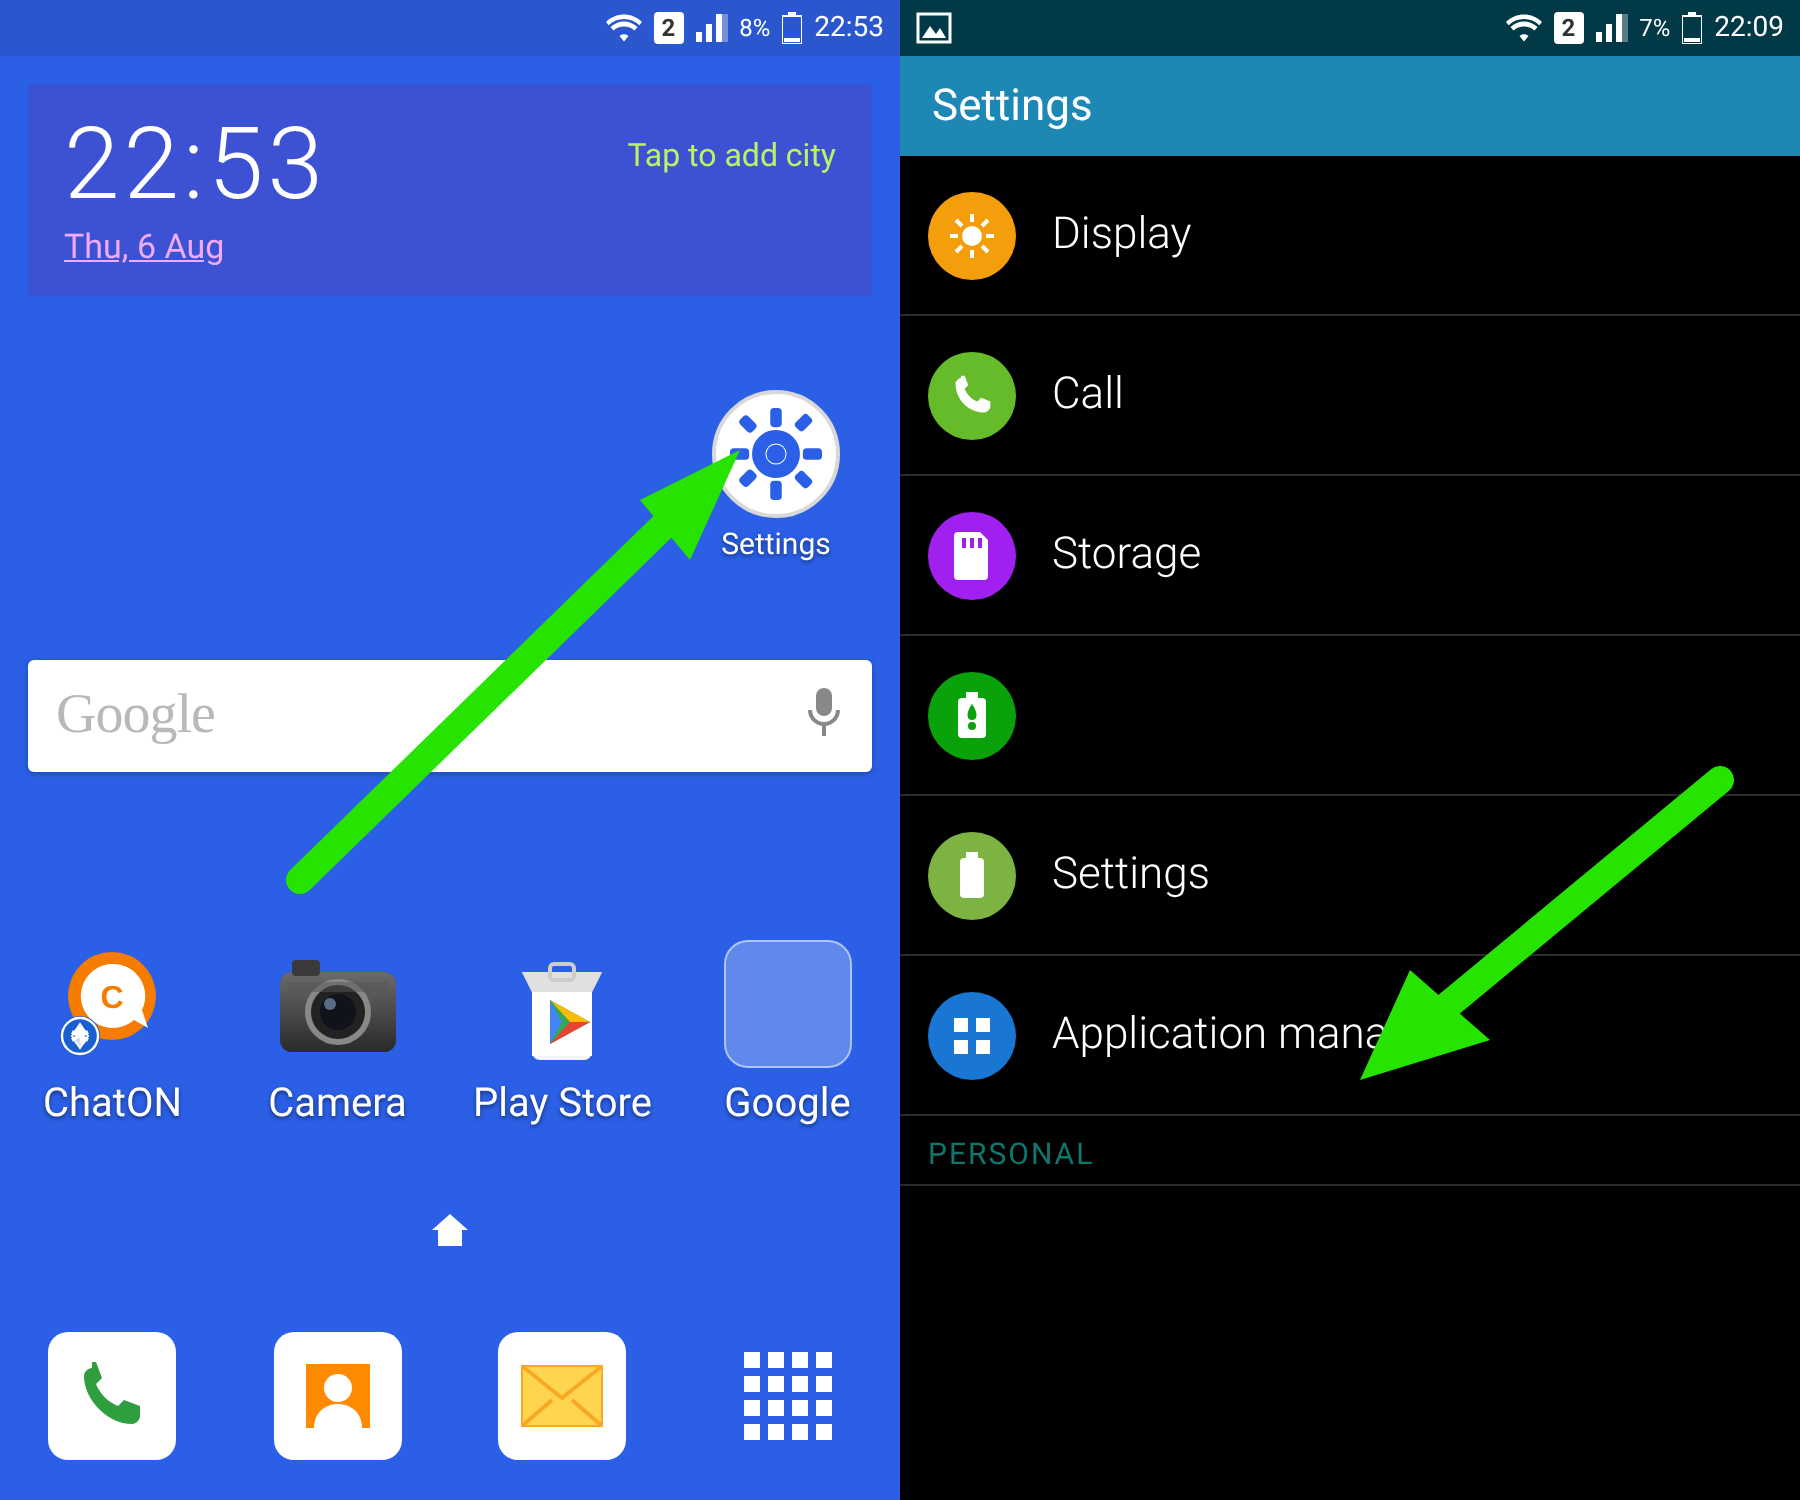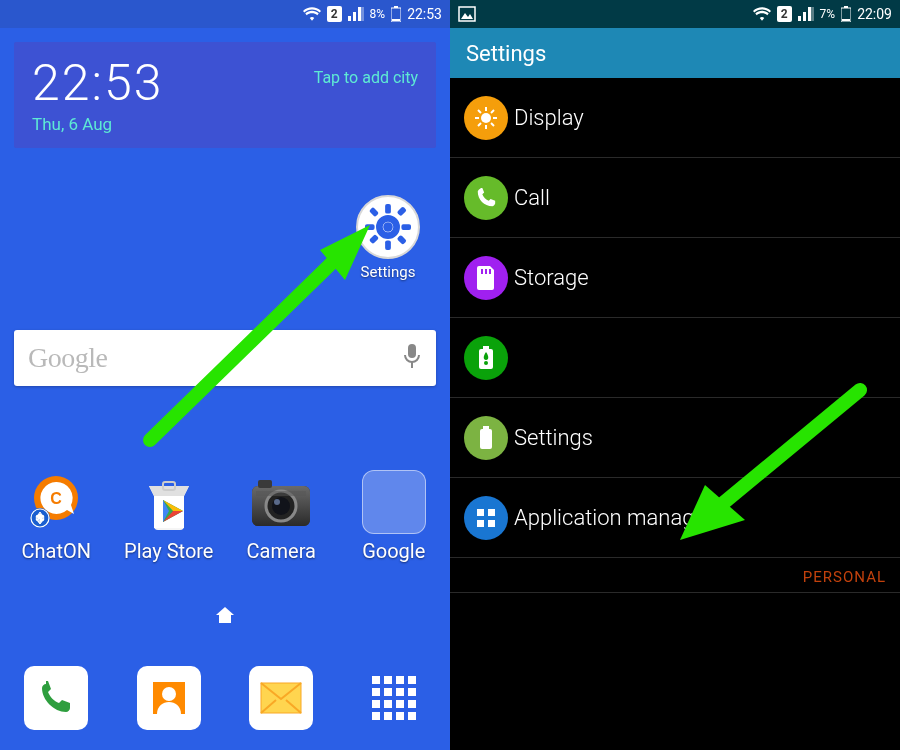--- a/index.html
+++ b/index.html
@@ -8,22 +8,22 @@
   .screen { width: 450px; height: 750px; position: relative; }
   
   .home { background: #2b5fe6; color: #fff; }
   .status-bar { height: 28px; background: rgba(0,0,0,0.2); display: flex; align-items: center; justify-content: flex-end; padding: 0 8px; font-size: 14px; gap: 6px; }
   .home .status-bar { background: #2a57cd; }
   .status-icon { display: inline-flex; align-items: center; }
   .sim-badge { background: #fff; color: #333; font-weight: bold; font-size: 12px; padding: 0 4px; border-radius: 2px; line-height: 16px; }
   .battery-pct { font-size: 12px; }
   .clock-widget { margin: 14px 14px 0 14px; background: #3d52d3; border-radius: 2px; padding: 16px 18px 14px 18px; display: flex; justify-content: space-between; align-items: flex-start; }
   .clock-time { font-size: 50px; font-weight: 300; letter-spacing: 2px; line-height: 1; }
-  .clock-date { font-size: 17px; margin-top: 6px; color: #5eead4; }
-  .clock-city { font-size: 16px; color: #5eead4; margin-top: 10px; }
+  .clock-date { font-size: 17px; margin-top: 6px; color: #f0abfc; text-decoration: underline; }
+  .clock-city { font-size: 16px; color: #bef264; margin-top: 10px; }
   .settings-shortcut { position: absolute; right: 30px; top: 195px; text-align: center; }
   .gear-wrap { width: 64px; height: 64px; background: #fff; border-radius: 50%; display: flex; align-items: center; justify-content: center; margin: 0 auto; border: 2px solid #d8d8d8; }
   .settings-shortcut .label { font-size: 15px; margin-top: 4px; text-shadow: 0 1px 2px rgba(0,0,0,0.5); }
   .search-bar { position: absolute; left: 14px; right: 14px; top: 330px; height: 56px; background: #fff; border-radius: 3px; display: flex; align-items: center; padding: 0 14px; box-shadow: 0 1px 3px rgba(0,0,0,0.25); }
   .search-bar .g-logo { font-family: Georgia, serif; color: #b9b9b9; font-size: 28px; letter-spacing: -0.5px; flex: 1; }
   .search-bar .mic { color: #8a8a8a; }
   .app-row { position: absolute; left: 0; right: 0; display: flex; justify-content: space-around; }
   .app-row.r1 { top: 470px; }
   .app { width: 100px; text-align: center; }
   .app .icon-box { width: 64px; height: 64px; margin: 0 auto; display: flex; align-items: center; justify-content: center; border-radius: 12px; }
@@ -37,24 +37,24 @@
   
   .folder { background: rgba(255,255,255,0.25); border: 1px solid rgba(255,255,255,0.5); display: grid; grid-template-columns: 1fr 1fr 1fr; grid-template-rows: 1fr 1fr 1fr; gap: 3px; padding: 5px; }
   .folder .mini { border-radius: 3px; }
   
   .arrow { position: absolute; pointer-events: none; }
   
   .settings { background: #000; color: #fff; }
   .settings .status-bar { background: #013a46; }
   .settings-header { background: #1e88b5; height: 50px; display: flex; align-items: center; padding: 0 16px; font-size: 22px; }
   .settings-list { }
-  .s-item { display: flex; align-items: center; height: 80px; border-bottom: 1px solid #2a2a2a; padding: 0 14px; gap: 6px; }
+  .s-item { display: flex; align-items: center; height: 80px; border-bottom: 1px solid #2a2a2a; padding: 0 14px; gap: 18px; }
   .s-item .circ { width: 44px; height: 44px; border-radius: 50%; display: flex; align-items: center; justify-content: center; flex-shrink: 0; }
   .s-item .label { font-size: 22px; font-weight: 300; }
-  .s-section { color: #c2410c; font-size: 15px; letter-spacing: 1px; padding: 10px 14px 6px 14px; border-bottom: 1px solid #2a2a2a; text-align: right; }
+  .s-section { color: #0f766e; font-size: 15px; letter-spacing: 1px; padding: 10px 14px 6px 14px; border-bottom: 1px solid #2a2a2a; }
 </style>
 </head>
 <body>
 
 <div class="screen home">
   <div class="status-bar">
     <span class="status-icon">
       <svg width="18" height="14" viewBox="0 0 24 18">
           <path fill="#fff" d="M12 18l3-3.6c-1.8-1.7-4.2-1.7-6 0L12 18zM3 8.4C8 3.4 16 3.4 21 8.4l-2 2.3C15.3 7.2 8.7 7.2 5 10.7L3 8.4zM0 5C6.5-1.7 17.5-1.7 24 5l-1.8 2.1C16.8 1.7 7.2 1.7 1.8 7.1L0 5z"></path>
         </svg>
@@ -131,57 +131,57 @@
             <circle cx="14" cy="46" r="9" fill="none" stroke="#fff" stroke-width="1.2"></circle>
             <polygon points="14,40 18,46 14,52 10,46" fill="none" stroke="#fff" stroke-width="1"></polygon>
             <polygon points="14,41 10,44 14,47 18,44" fill="#fff"></polygon>
             <polygon points="14,47 11,49 14,52 17,49" fill="#fff" opacity="0.8"></polygon>
           </svg>
       </div>
       <div class="app-label">ChatON</div>
     </div>
     <div class="app">
       <div class="icon-box">
-        <svg width="60" height="60" viewBox="0 0 60 60">
-            <path d="M10 14h40l-5 10v30a4 4 0 0 1-4 4H19a4 4 0 0 1-4-4V24z" fill="#f5f5f5"></path>
-            <rect x="15" y="24" width="30" height="32" fill="#fff"></rect>
-            <path d="M10 14h40l-5 10H15z" fill="#e0e0e0"></path>
-            <rect x="24" y="10" width="12" height="8" rx="2" fill="none" stroke="#ccc" stroke-width="2"></rect>
-            <polygon points="24,28 24,50 44,39" fill="#0f9d58"></polygon>
-            <polygon points="24,28 38,35 24,42" fill="#ea4335" opacity="0.0"></polygon>
-            <polygon points="24,28 44,39 36,43" fill="#fbbc05" opacity="0"></polygon>
-            <polygon points="24,28 24,50 34,39" fill="#34a853"></polygon>
-            <polygon points="24,28 44,39 34,39" fill="#fbbc05"></polygon>
-            <polygon points="24,50 44,39 34,39" fill="#ea4335"></polygon>
-            <polygon points="24,28 24,50 30,39" fill="#4285f4"></polygon>
-          </svg>
-      </div>
-      <div class="app-label">Play Store</div>
-    </div>
-    <div class="app">
-      <div class="icon-box">
         <svg width="62" height="52" viewBox="0 0 62 52">
             <rect x="2" y="10" width="58" height="40" rx="6" fill="#3a3a3a"></rect>
             <rect x="2" y="10" width="58" height="40" rx="6" fill="url(#cg)"></rect>
             <defs>
               <linearGradient id="cg" x1="0" y1="0" x2="0" y2="1">
                 <stop offset="0" stop-color="#6a6a6a"></stop>
                 <stop offset="1" stop-color="#2a2a2a"></stop>
               </linearGradient>
             </defs>
             <rect x="8" y="4" width="14" height="8" rx="2" fill="#3a3a3a"></rect>
             <circle cx="31" cy="30" r="15" fill="#222" stroke="#888" stroke-width="3"></circle>
             <circle cx="31" cy="30" r="9" fill="#11131a"></circle>
             <circle cx="27" cy="26" r="3" fill="#5a6a8a"></circle>
             <rect x="6" y="15" width="50" height="5" fill="#555" opacity="0.5"></rect>
           </svg>
       </div>
       <div class="app-label">Camera</div>
     </div>
     <div class="app">
+      <div class="icon-box">
+        <svg width="60" height="60" viewBox="0 0 60 60">
+            <path d="M10 14h40l-5 10v30a4 4 0 0 1-4 4H19a4 4 0 0 1-4-4V24z" fill="#f5f5f5"></path>
+            <rect x="15" y="24" width="30" height="32" fill="#fff"></rect>
+            <path d="M10 14h40l-5 10H15z" fill="#e0e0e0"></path>
+            <rect x="24" y="10" width="12" height="8" rx="2" fill="none" stroke="#ccc" stroke-width="2"></rect>
+            <polygon points="24,28 24,50 44,39" fill="#0f9d58"></polygon>
+            <polygon points="24,28 38,35 24,42" fill="#ea4335" opacity="0.0"></polygon>
+            <polygon points="24,28 44,39 36,43" fill="#fbbc05" opacity="0"></polygon>
+            <polygon points="24,28 24,50 34,39" fill="#34a853"></polygon>
+            <polygon points="24,28 44,39 34,39" fill="#fbbc05"></polygon>
+            <polygon points="24,50 44,39 34,39" fill="#ea4335"></polygon>
+            <polygon points="24,28 24,50 30,39" fill="#4285f4"></polygon>
+          </svg>
+      </div>
+      <div class="app-label">Play Store</div>
+    </div>
+    <div class="app">
       <div class="icon-box folder">
         <div class="mini" style="background:#db4437"></div>
           <div class="mini" style="background:#fff"></div>
           <div class="mini" style="background:#dd4b39"></div>
         <div class="mini" style="background:#4285f4"></div>
           <div class="mini" style="background:#f4b400"></div>
           <div class="mini" style="background:#0f9d58"></div>
         <div class="mini" style="background:#ff7043"></div>
           <div class="mini" style="background:#3949ab"></div>
           <div class="mini" style="background:#fff"></div>

